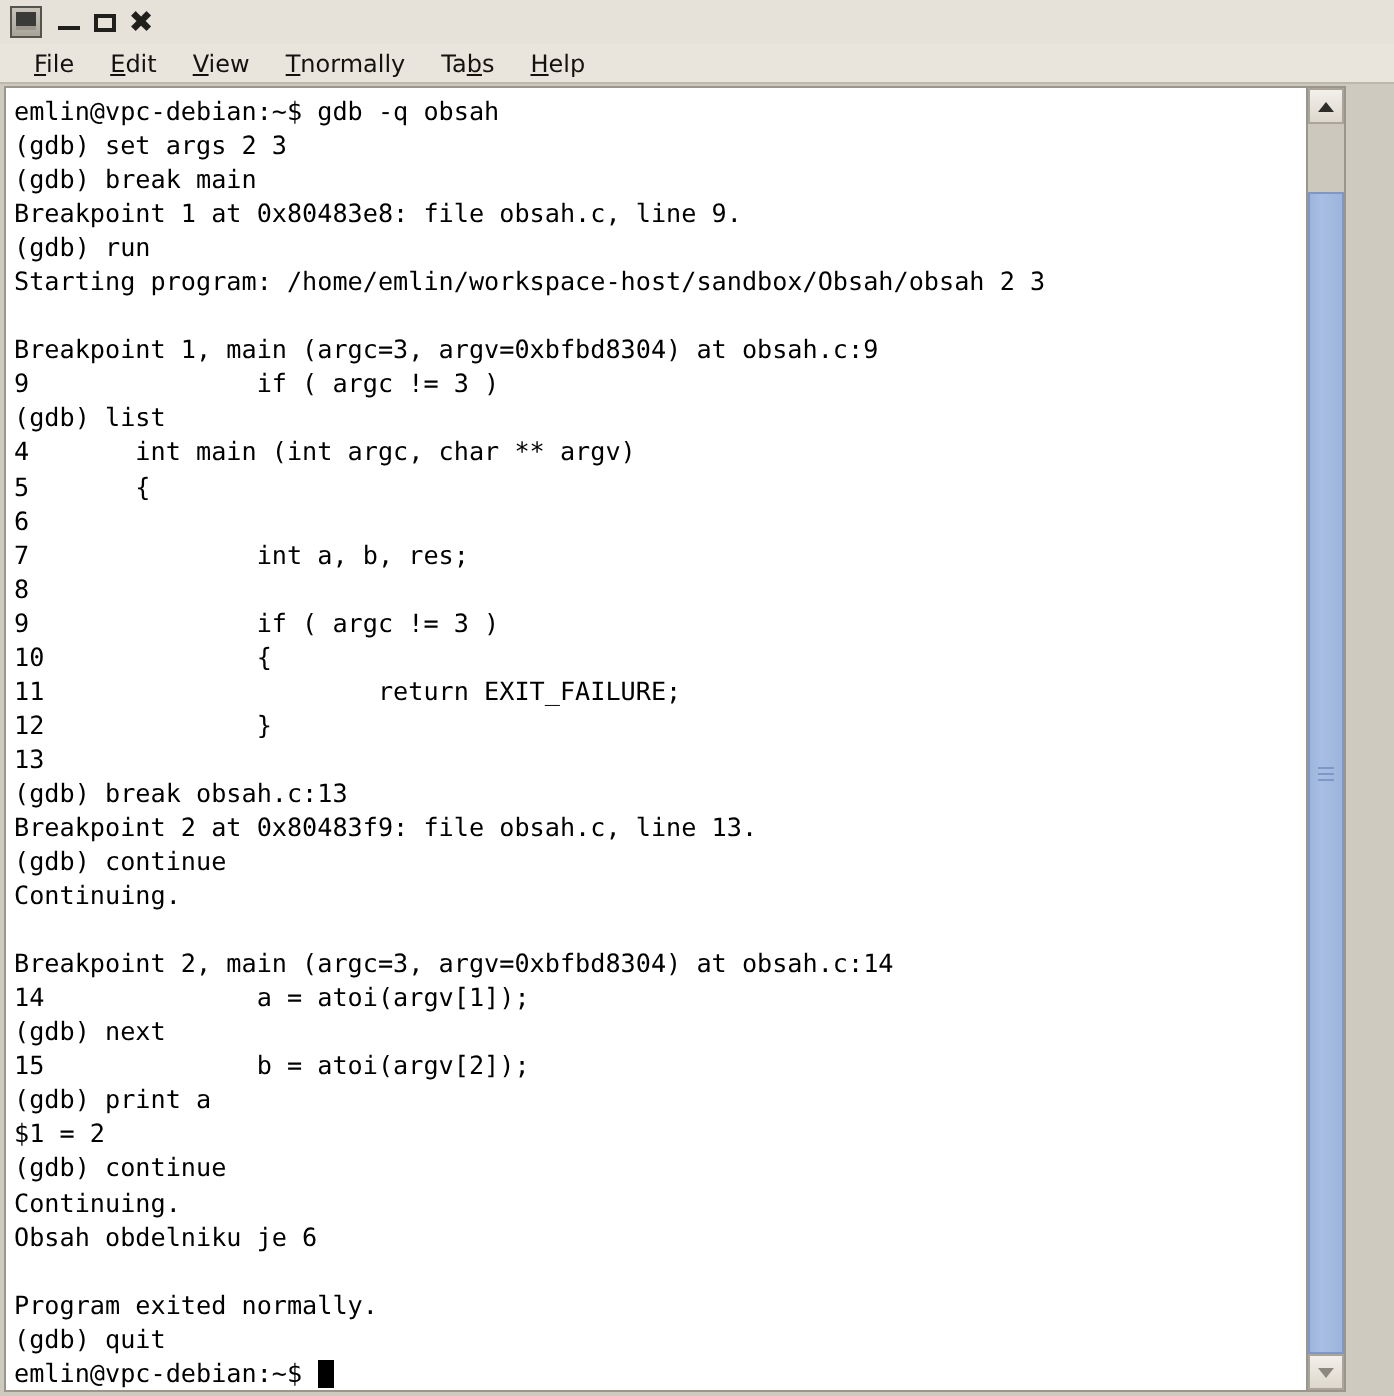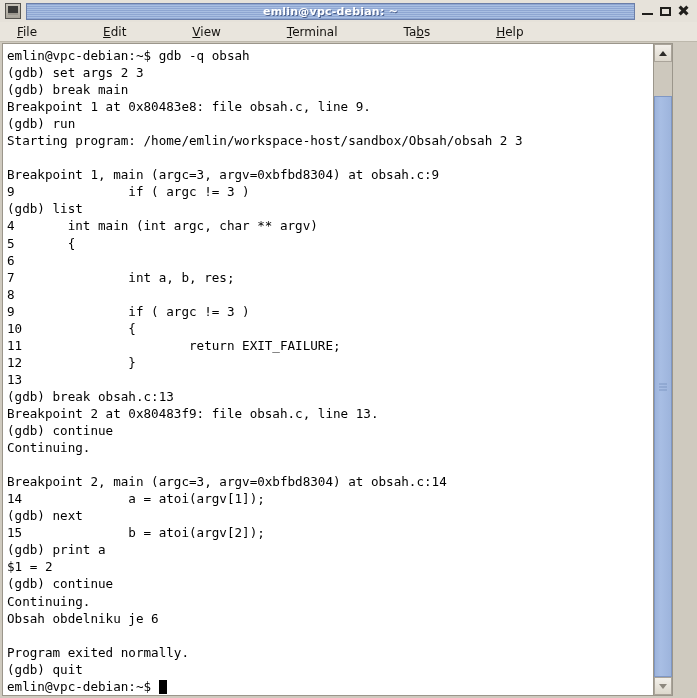--- a/index.html
+++ b/index.html
@@ -120,21 +120,20 @@
     position: absolute;
     left: 0; top: 22px;
     width: 697px;
     height: 20px;
     background: #e9e5dd;
     display: flex;
     align-items: center;
     box-sizing: border-box;
     padding-left: 8px;
     border-bottom: 1px solid #bdb8ac;
-    gap: 48px;
   }
   .menu-item {
     font-size: 12px;
     color: #14120f;
     padding: 2px 9px 2px 9px;
     white-space: nowrap;
     cursor: default;
     font-family: "DejaVu Sans", sans-serif;
   }
   .menu-item .mn { text-decoration: underline; }
@@ -247,35 +246,32 @@
     background: #7f97c4;
   }
 </style>
 </head>
 <body>
 
 <div class="window">
 
   <div class="titlebar">
     <div class="app-icon"></div>
-    <div class="title-grad">
-      <span class="title-text">emlin@vpc-debian: ~</span>
-    </div>
     <div class="winbtns">
       <div class="wb wb-min"></div>
       <div class="wb wb-max"></div>
       <div class="wb wb-close">✖</div>
     </div>
   </div>
 
   <div class="menubar">
     <div class="menu-item"><span></span><span class="mn">F</span><span>ile</span></div>
     <div class="menu-item"><span></span><span class="mn">E</span><span>dit</span></div>
     <div class="menu-item"><span></span><span class="mn">V</span><span>iew</span></div>
-    <div class="menu-item"><span></span><span class="mn">T</span><span>erminal</span></div>
+    <div class="menu-item"><span></span><span class="mn">T</span><span>normally</span></div>
     <div class="menu-item"><span>Ta</span><span class="mn">b</span><span>s</span></div>
     <div class="menu-item"><span></span><span class="mn">H</span><span>elp</span></div>
   </div>
 
   <div class="term-frame">
 
     <div class="term">
       <div class="term-inner">
         <pre class="screen">emlin@vpc-debian:~$ gdb -q obsah
 (gdb) set args 2 3

